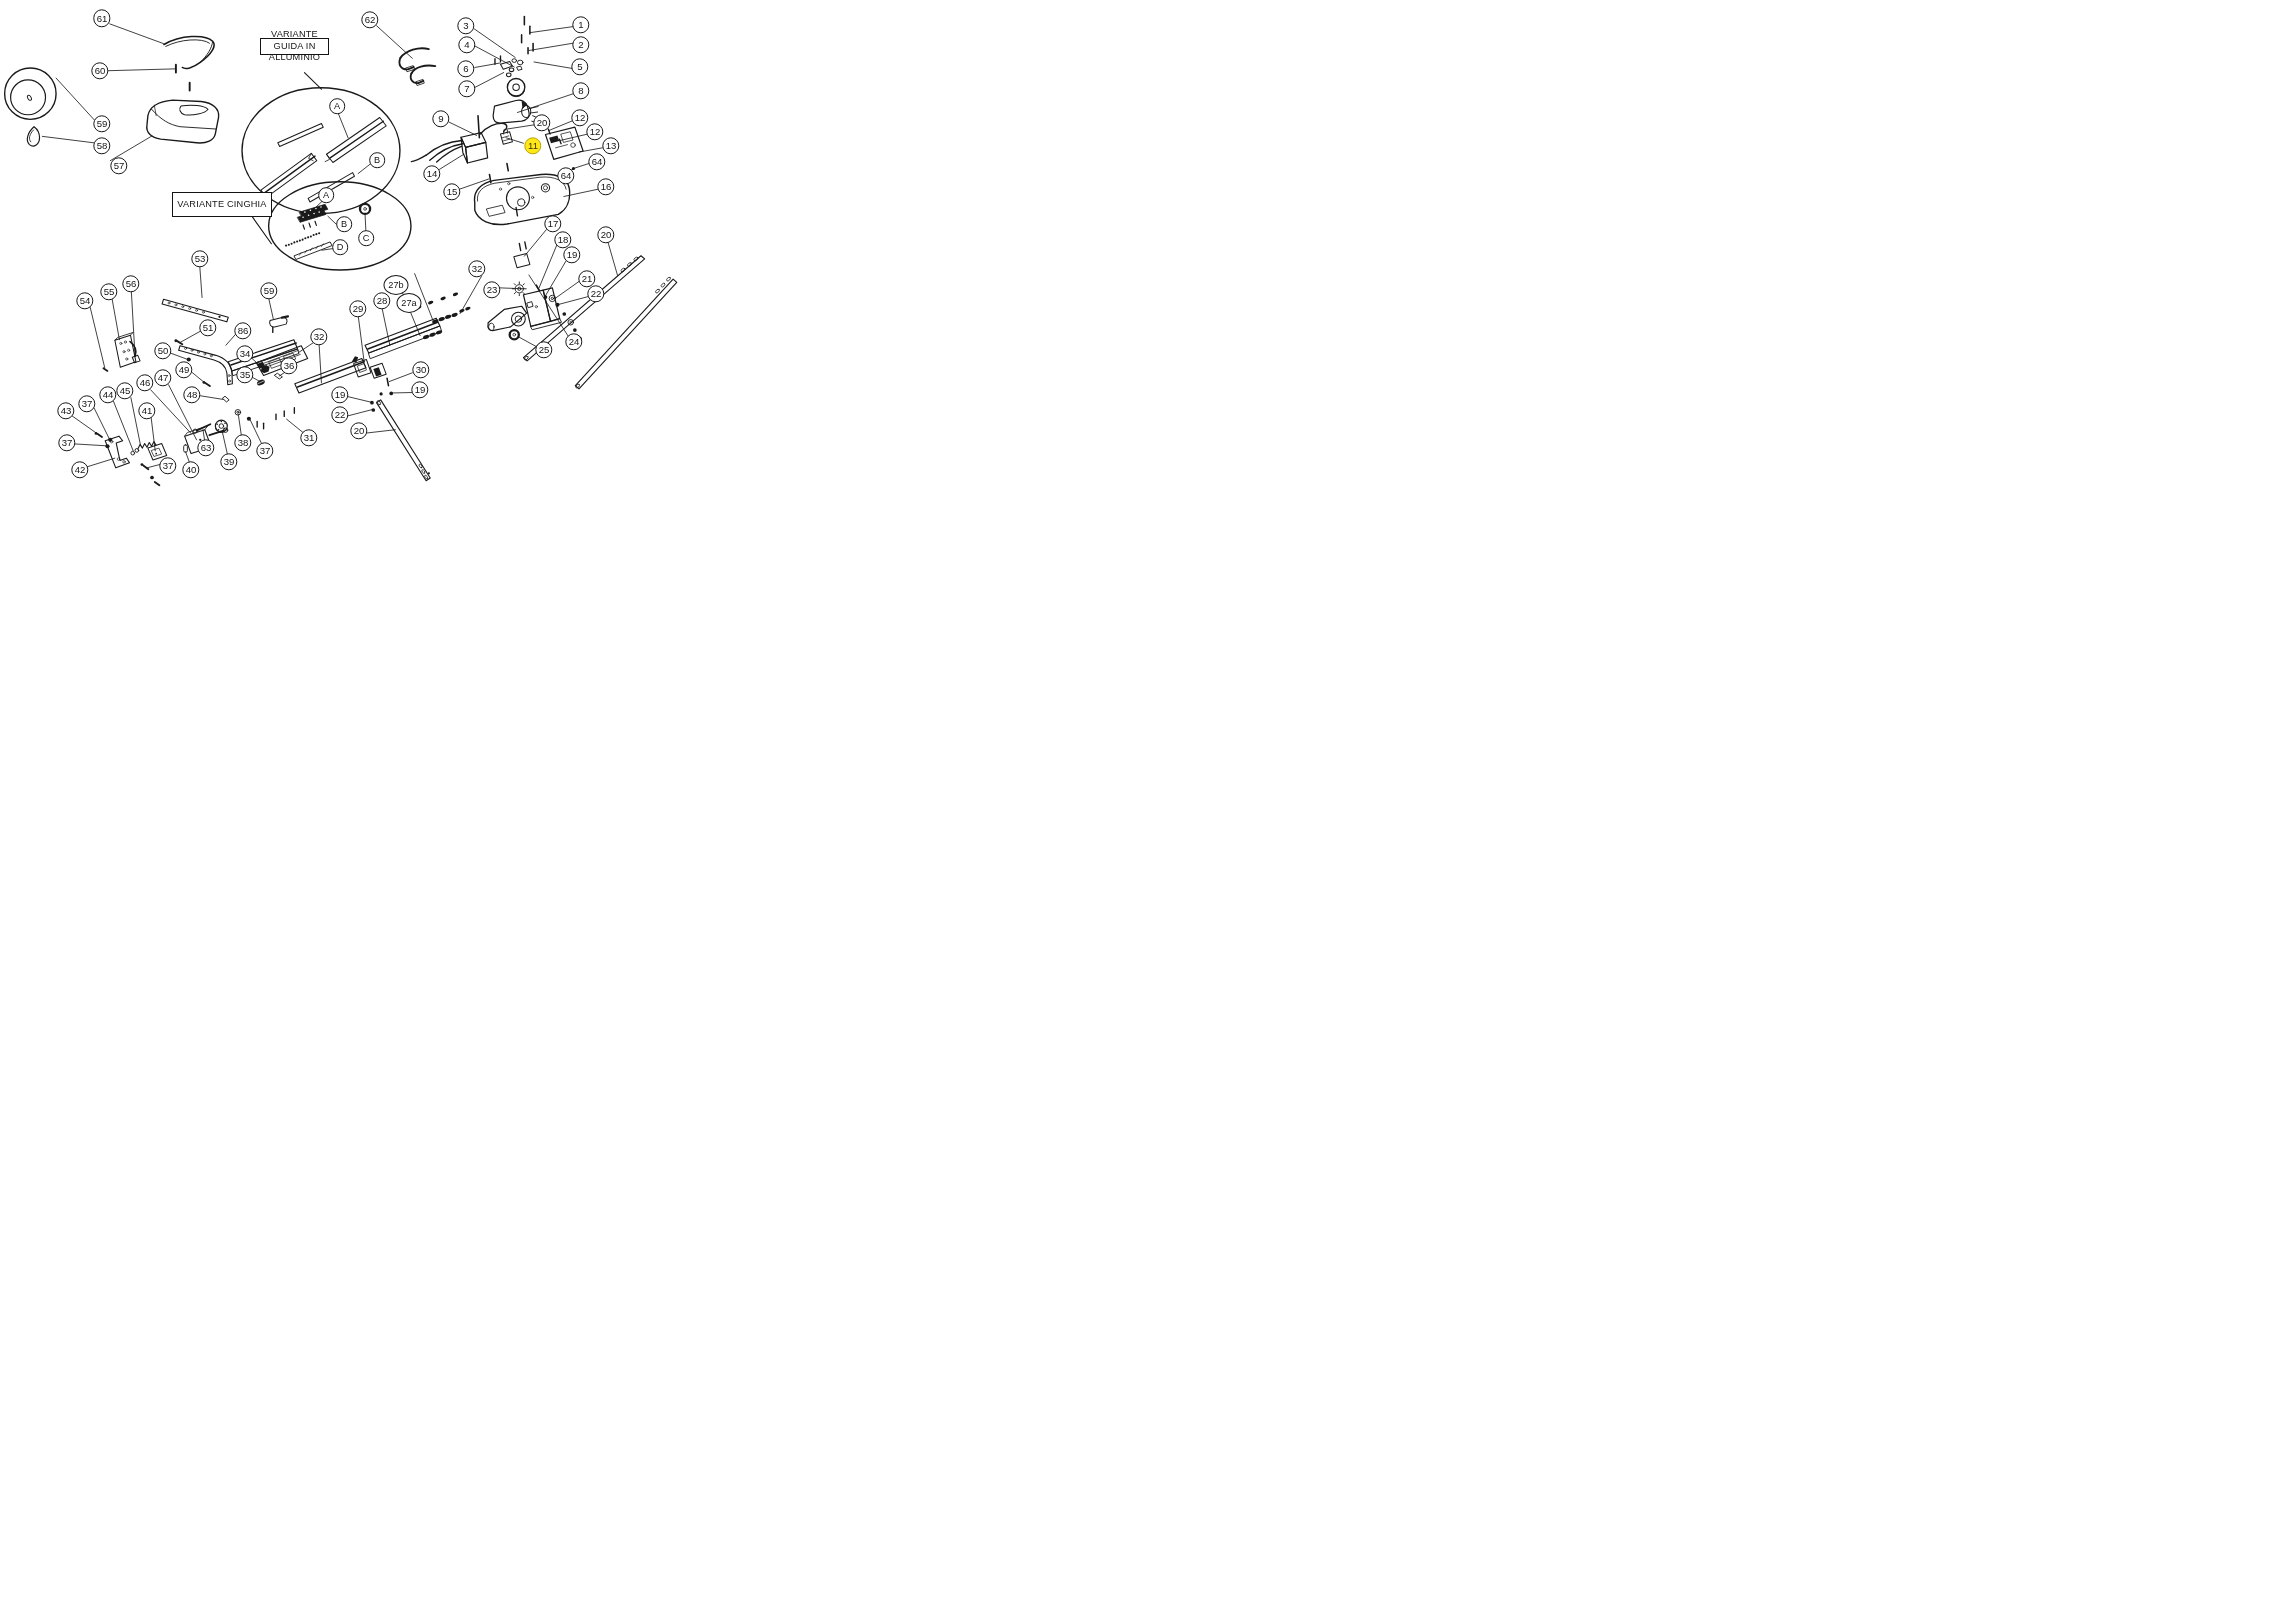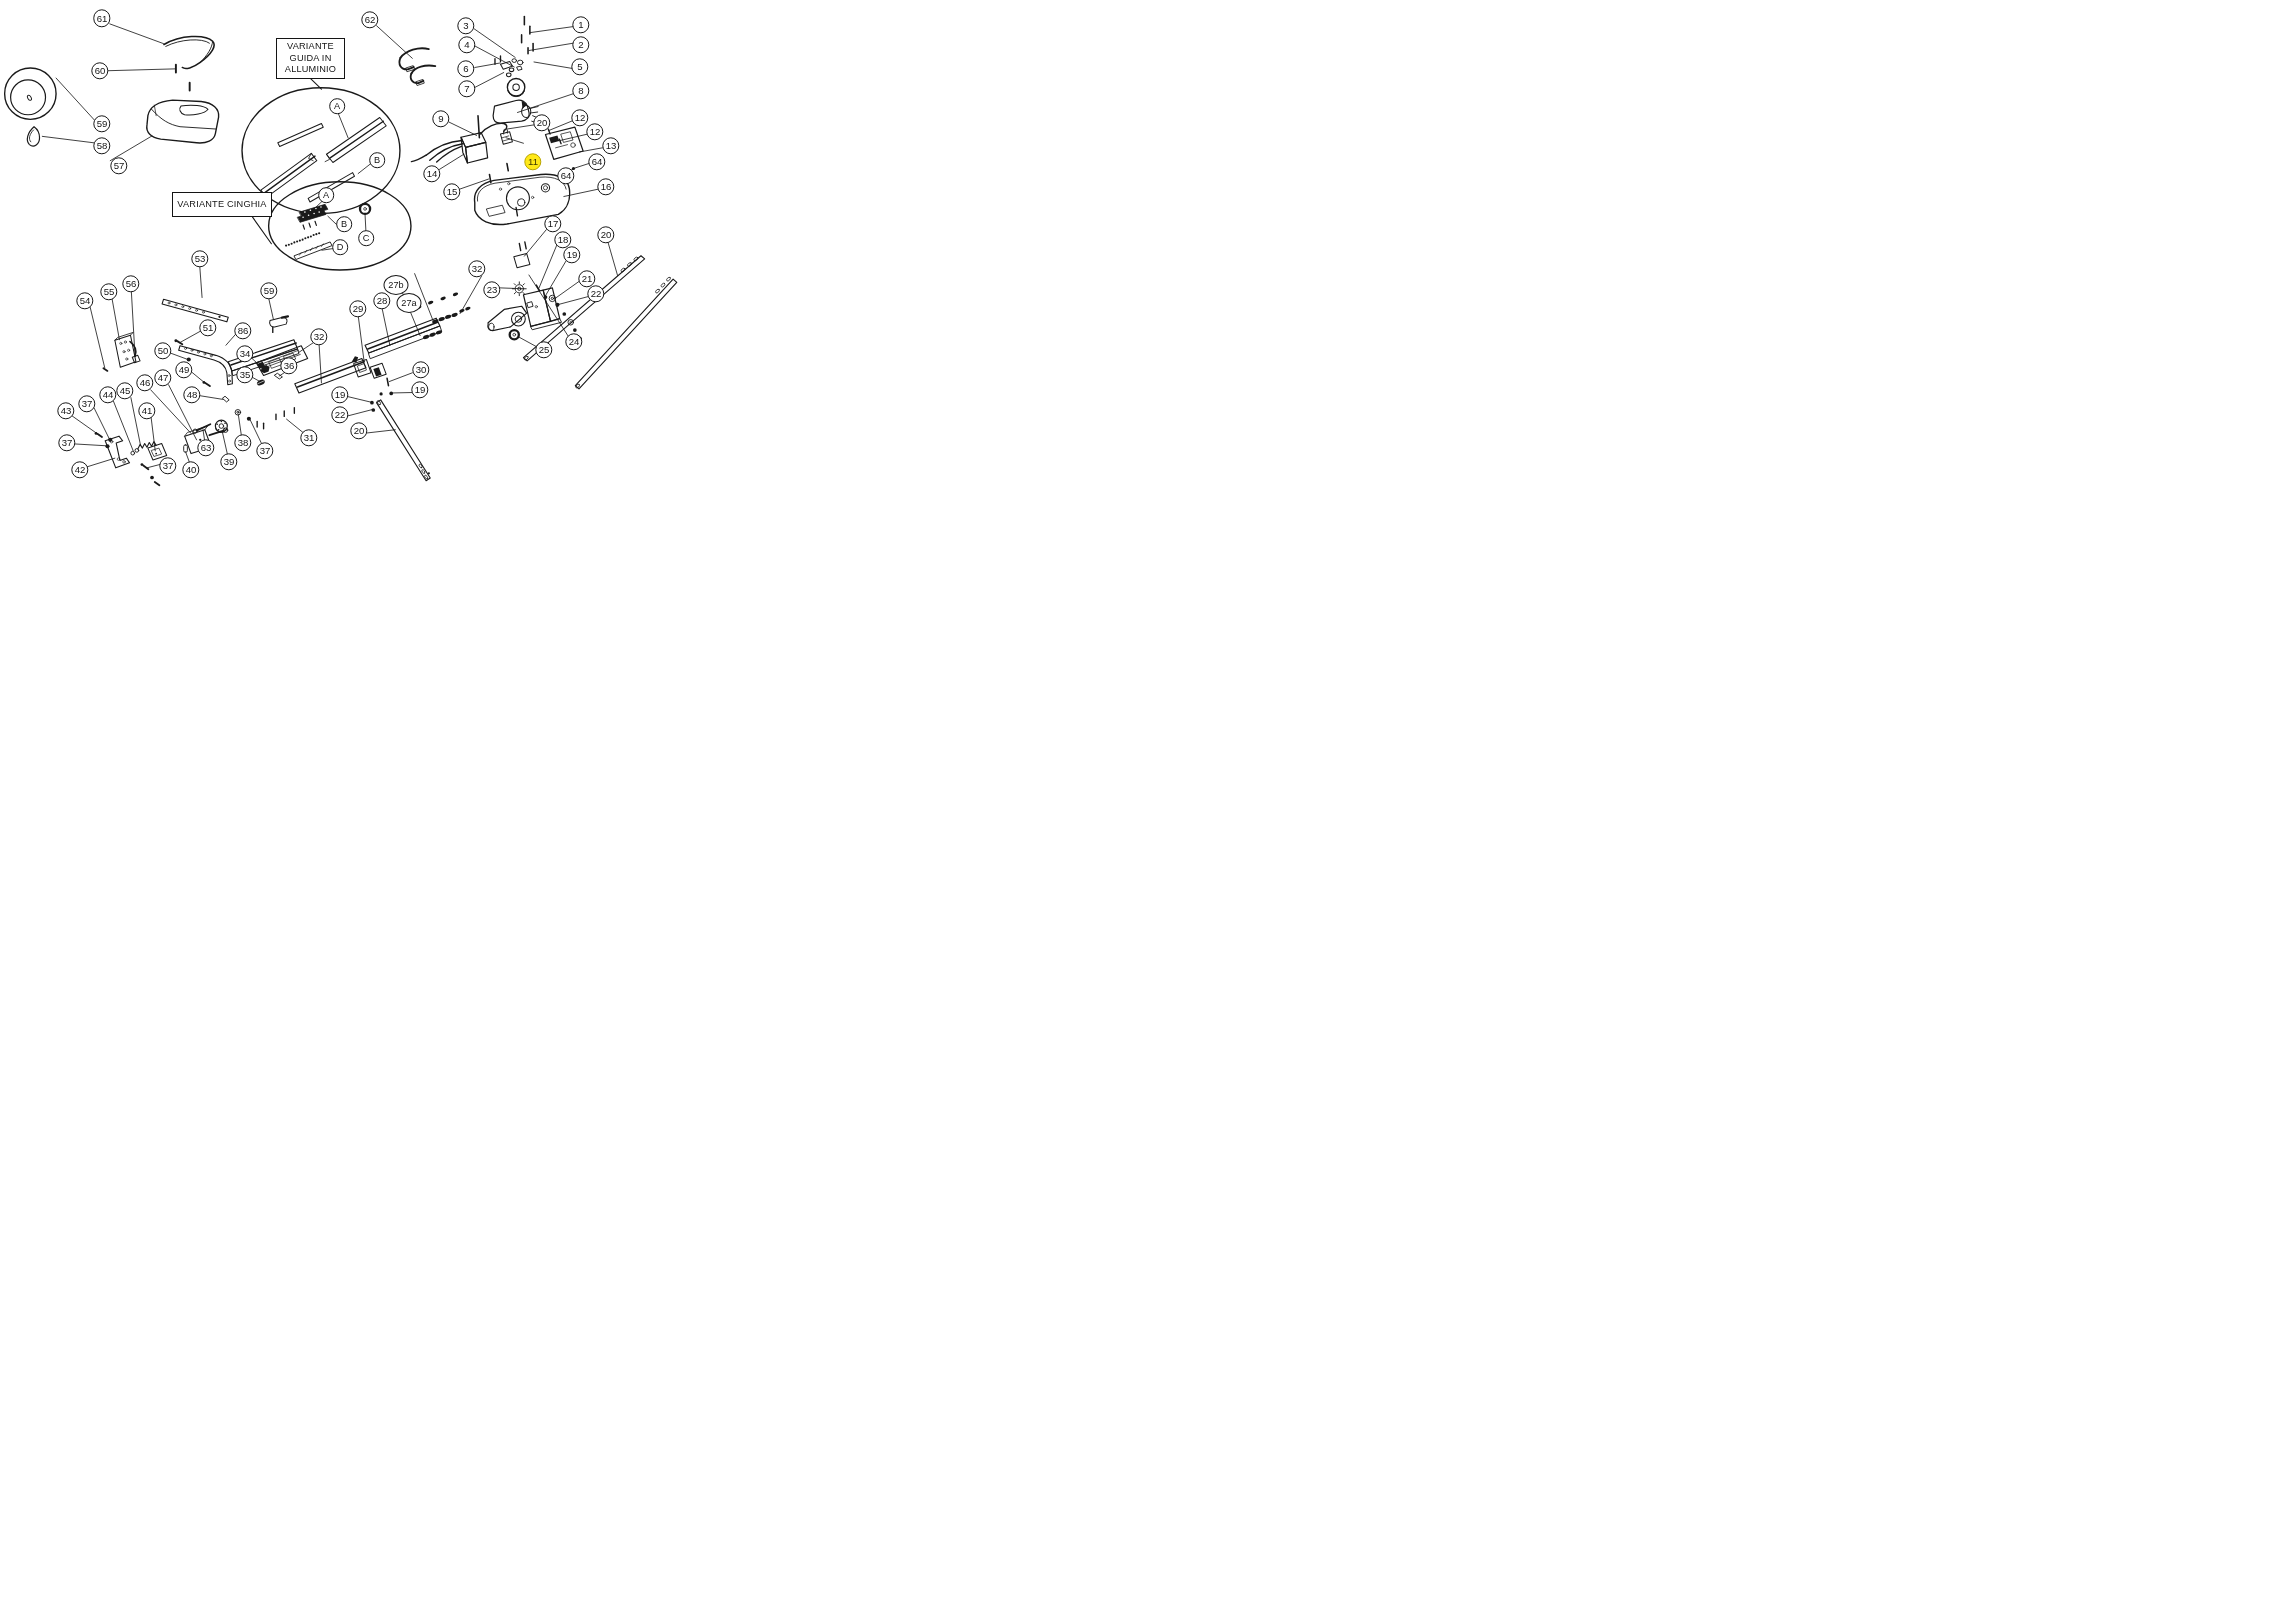--- a/index.html
+++ b/index.html
@@ -536,21 +536,21 @@
           <line x1="735" y1="243" x2="758" y2="300"></line>
           <line x1="808" y1="356" x2="780" y2="378"></line>
           <line x1="704" y1="436" x2="682" y2="457"></line>
           <line x1="737" y1="493" x2="714" y2="471"></line>
           <line x1="797" y1="506" x2="795" y2="467"></line>
           <line x1="728" y1="541" x2="701" y2="545"></line>
         </g>
     </g>
   </svg>
 
-  <div class="variant-box" style="left:276px;top:38px;width:69px;height:41px;">
+  <div class="variant-box" style="left:260px;top:38px;width:69px;height:17px;">
     <div>VARIANTE</div>
     <div>GUIDA IN</div>
     <div>ALLUMINIO</div>
   </div>
   <div class="variant-box" style="left:172px;top:192px;width:100px;height:25px;">
     <div>VARIANTE CINGHIA</div>
   </div>
 
   <div class="callout-layer">
       <div class="callout" style="left: 102px; top: 18.4px;">61</div>
@@ -562,21 +562,21 @@
       <div class="callout" style="left: 581px; top: 25px;">1</div>
       <div class="callout" style="left: 581px; top: 45px;">2</div>
       <div class="callout" style="left: 466px; top: 26px;">3</div>
       <div class="callout" style="left: 467px; top: 45px;">4</div>
       <div class="callout" style="left: 580px; top: 67px;">5</div>
       <div class="callout" style="left: 466px; top: 69px;">6</div>
       <div class="callout" style="left: 467px; top: 89px;">7</div>
       <div class="callout" style="left: 581px; top: 91px;">8</div>
       <div class="callout" style="left: 441px; top: 119px;">9</div>
       <div class="callout" style="left: 542px; top: 123px;">20</div>
-      <div class="callout highlighted" style="left: 533px; top: 146px; margin-top: 16px;">11</div>
+      <div class="callout highlighted" style="left: 533px; top: 146px;">11</div>
       <div class="callout" style="left: 580px; top: 118px;">12</div>
       <div class="callout" style="left: 595px; top: 132px;">12</div>
       <div class="callout" style="left: 611px; top: 146px;">13</div>
       <div class="callout" style="left: 597px; top: 162px;">64</div>
       <div class="callout" style="left: 566px; top: 176px;">64</div>
       <div class="callout" style="left: 432px; top: 174px;">14</div>
       <div class="callout" style="left: 452px; top: 192px;">15</div>
       <div class="callout" style="left: 606px; top: 187px;">16</div>
       <div class="callout" style="left: 553px; top: 224px;">17</div>
       <div class="callout" style="left: 563px; top: 240px;">18</div>

